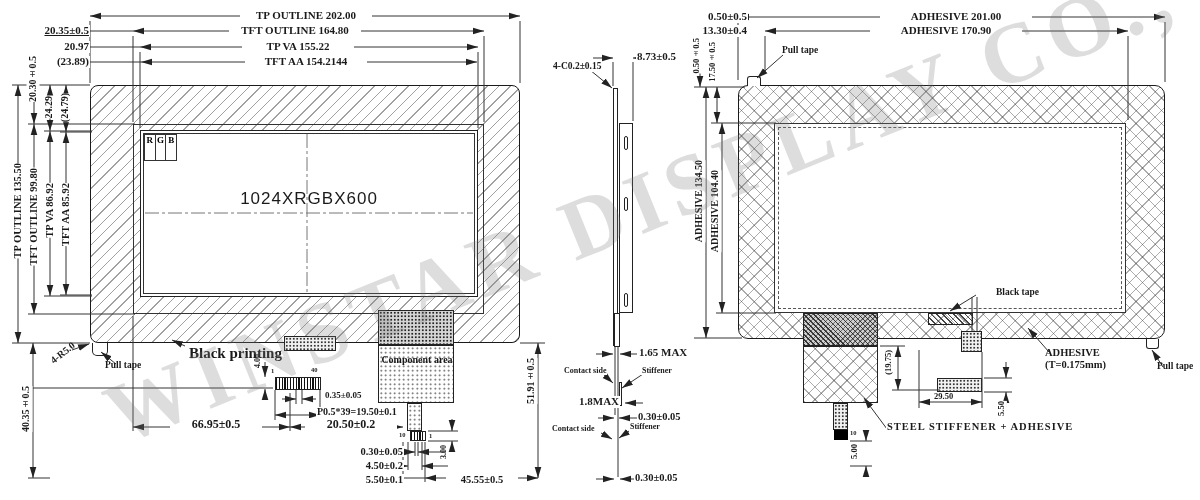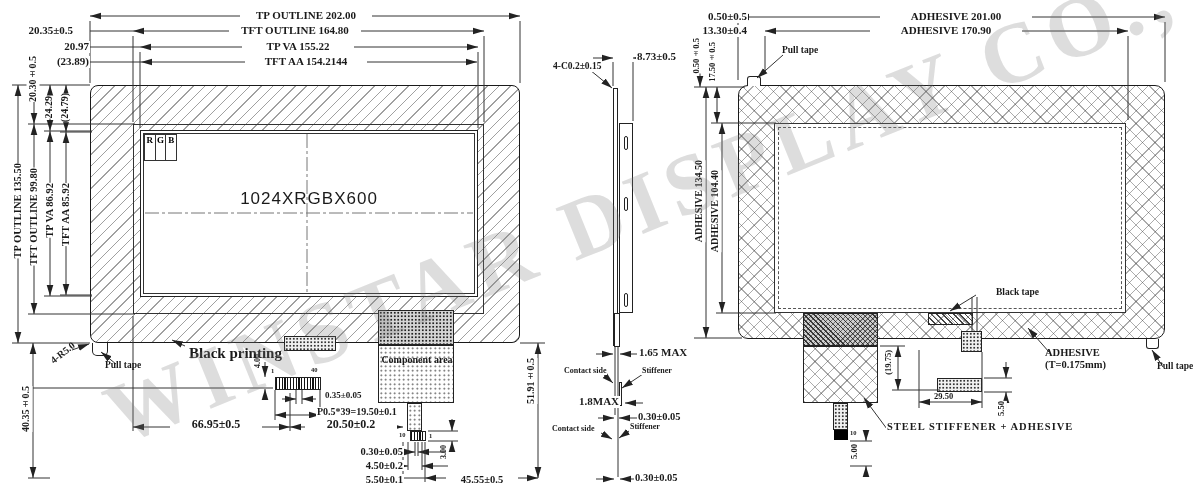--- a/index.html
+++ b/index.html
@@ -214,21 +214,21 @@
       <line x1="1163" y1="367" x2="1152" y2="350" marker-end="url(#ar)"></line>
       <line x1="972" y1="297" x2="972" y2="331"></line>
         <line x1="977" y1="297" x2="977" y2="331"></line>
     </g>
   </svg>
 
   <div class="lbl ctr" style="left:240px;top:10px;width:130px;">TP OUTLINE 202.00</div>
   <div class="lbl ctr" style="left:229px;top:25px;width:130px;">TFT OUTLINE 164.80</div>
   <div class="lbl ctr" style="left:242px;top:41px;width:110px;">TP VA 155.22</div>
   <div class="lbl ctr" style="left:245px;top:56px;width:120px;">TFT AA 154.2144</div>
-  <div class="lbl rt" style="left:16px;top:25px;width:56px;">20.35±0.5</div>
+  <div class="lbl rt" style="left:32px;top:25px;width:56px;text-decoration:underline;">20.35±0.5</div>
   <div class="lbl rt" style="left:40px;top:41px;width:48px;">20.97</div>
   <div class="lbl rt" style="left:36px;top:56px;width:52px;">(23.89)</div>
   <div class="lbl vlbl" style="left:27px;top:56px;font-size:10px;">20.30±0.5</div>
   <div class="lbl vlbl" style="left:43px;top:96px;font-size:10px;">24.29</div>
   <div class="lbl vlbl" style="left:59px;top:93px;font-size:10px;">(24.79)</div>
   <div class="lbl vlbl" style="left:11px;top:163px;font-size:10.5px;">TP OUTLINE 135.50</div>
   <div class="lbl vlbl" style="left:27px;top:168px;font-size:10.5px;">TFT OUTLINE 99.80</div>
   <div class="lbl vlbl" style="left:43px;top:183px;font-size:10.5px;">TP VA 86.92</div>
   <div class="lbl vlbl" style="left:59px;top:183px;font-size:10.5px;">TFT AA 85.92</div>
   <div class="lbl ctr sans nobg" style="left:233px;top:170px;width:150px;font-size:17px;font-weight:400;letter-spacing:1px;margin-top:20px;">1024XRGBX600</div>

